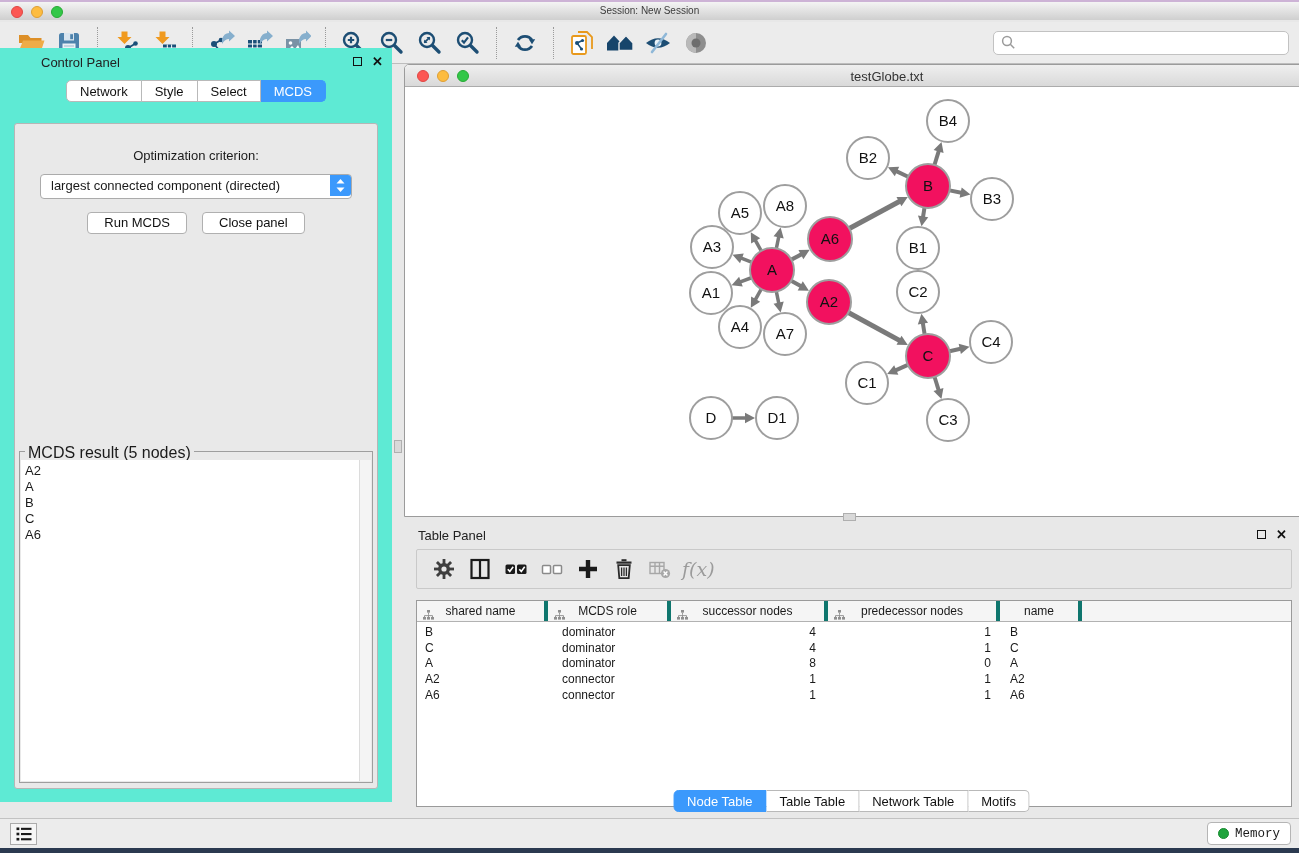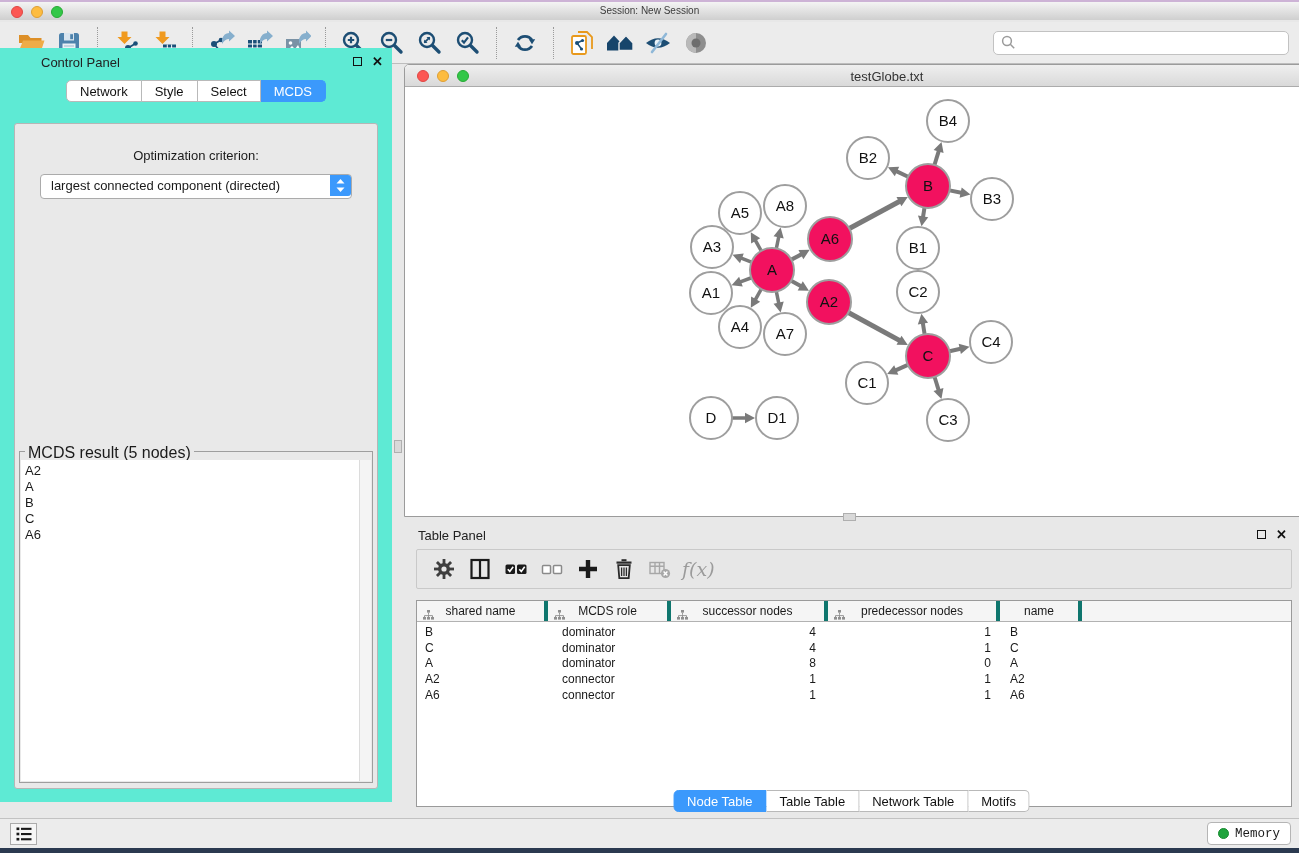--- a/index.html
+++ b/index.html
@@ -275,20 +275,24 @@
   <div class="cp-content">
     <div class="opt-label">Optimization criterion:</div>
     <div class="dropdown">
       <span>largest connected component (directed)</span>
       <span class="dd-stepper">
         <svg width="9" height="13" viewBox="0 0 9 13">
             <polygon points="4.5,0 8.5,4.5 0.5,4.5" fill="#fff"></polygon>
             <polygon points="4.5,13 8.5,8.5 0.5,8.5" fill="#fff"></polygon>
           </svg>
       </span>
+    </div>
+    <div class="btn-row">
+      <div class="mac-btn">Run MCDS</div>
+      <div class="mac-btn">Close panel</div>
     </div>
     <div class="result-fieldset">
       <span class="result-legend">MCDS result (5 nodes)</span>
       <div class="result-list">
         <div class="inner" id="mcds-list">
             <div class="result-item">A2</div>
             <div class="result-item">A</div>
             <div class="result-item">B</div>
             <div class="result-item">C</div>
             <div class="result-item">A6</div>

